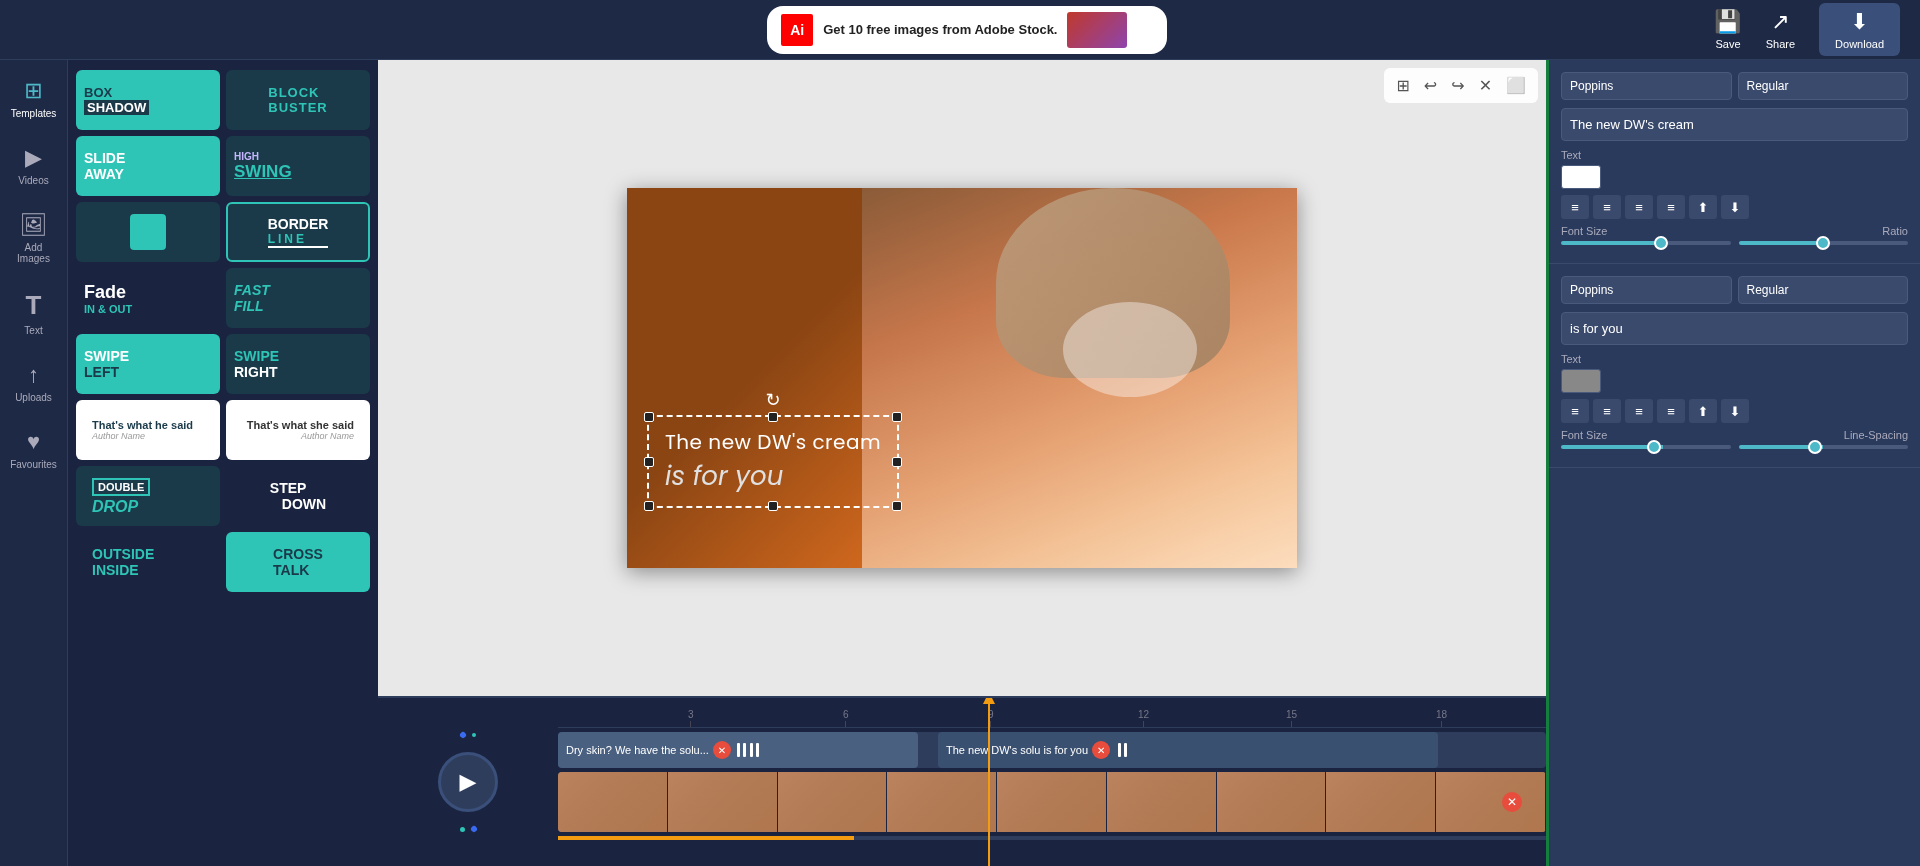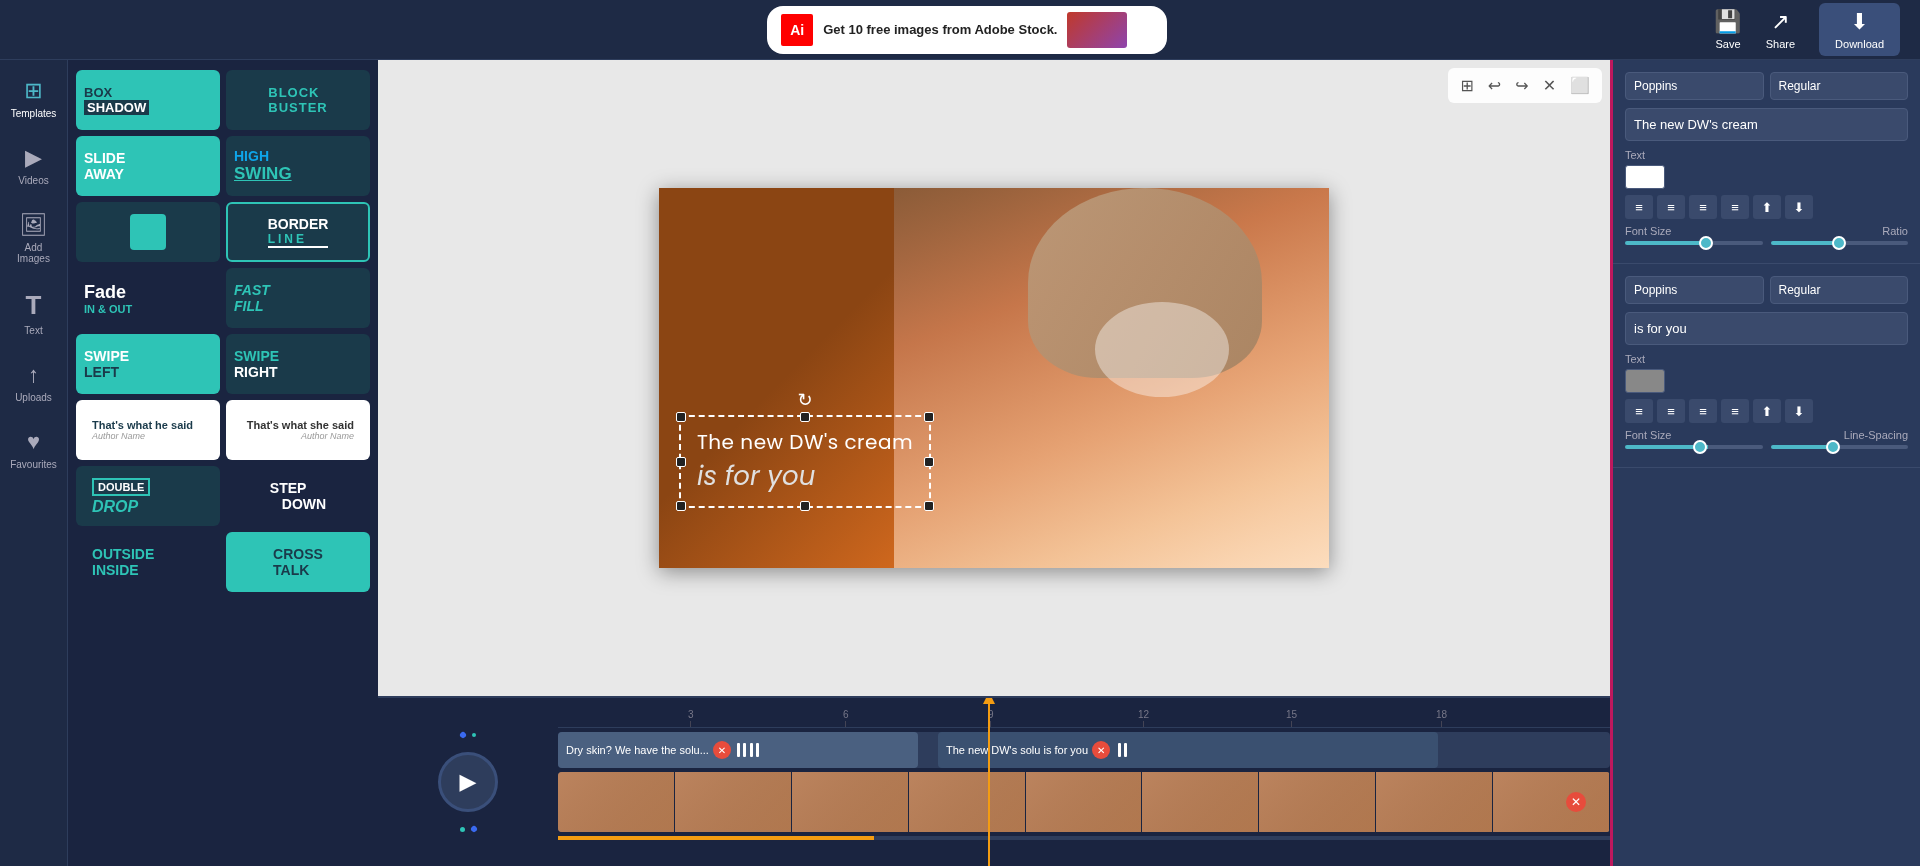--- a/index.html
+++ b/index.html
@@ -104,21 +104,21 @@
 
     .t-block-buster { background: #1a3a4a; display: flex; flex-direction: column; align-items: center; justify-content: center; }
     .t-block-buster .t-line1 { font-size: 13px; font-weight: 900; color: #2ec4b6; letter-spacing: 1px; }
     .t-block-buster .t-line2 { font-size: 13px; font-weight: 900; color: #2ec4b6; letter-spacing: 1px; }
 
     .t-slide-away { background: #2ec4b6; display: flex; flex-direction: column; align-items: flex-start; justify-content: center; padding: 6px 8px; }
     .t-slide-away .t-line1 { font-size: 14px; font-weight: 700; color: #fff; }
     .t-slide-away .t-line2 { font-size: 14px; font-weight: 700; color: #fff; }
 
     .t-high-swing { background: #1a3a4a; display: flex; flex-direction: column; align-items: flex-start; justify-content: center; padding: 6px 8px; }
-    .t-high-swing .t-line1 { font-size: 14px; font-weight: 700; color: #0ea5e9; }
+    .t-high-swing .t-line1 { font-size: 10px; font-weight: 700; color: #c4b5fd; }
     .t-high-swing .t-line2 { font-size: 17px; font-weight: 700; color: #2ec4b6; text-decoration: underline; }
 
     .t-square { background: #2ec4b6; width: 36px; height: 36px; margin: auto; border-radius: 4px; }
 
     .t-border-line { background: #1a3a4a; border: 2px solid #2ec4b6; display: flex; flex-direction: column; align-items: center; justify-content: center; padding: 6px; }
     .t-border-line .t-line1 { font-size: 14px; font-weight: 700; color: #fff; }
     .t-border-line .t-line2 { font-size: 12px; font-weight: 700; color: #2ec4b6; letter-spacing: 3px; border-bottom: 2px solid #ffffff; }
 
     .t-fade-in-out { background: transparent; display: flex; flex-direction: column; align-items: flex-start; justify-content: center; padding: 6px 8px; }
 
@@ -347,23 +347,23 @@
       position: relative;
     }
     .progress-fill {
       height: 100%;
       background: #f39c12;
       width: 30%;
     }
 
     
     .right-panel {
-      width: 310px;
+      width: 374px;
       background: #2a3a5c;
-      border-left: 3px solid #be185d;
+      border-left: 3px solid #15803d;
       display: flex;
       flex-direction: column;
       overflow-y: auto;
       flex-shrink: 0;
     }
     .right-panel::-webkit-scrollbar { width: 4px; }
     .right-panel::-webkit-scrollbar-track { background: #2a3a5c; }
     .right-panel::-webkit-scrollbar-thumb { background: #4a5a7c; }
 
     .panel-section {

